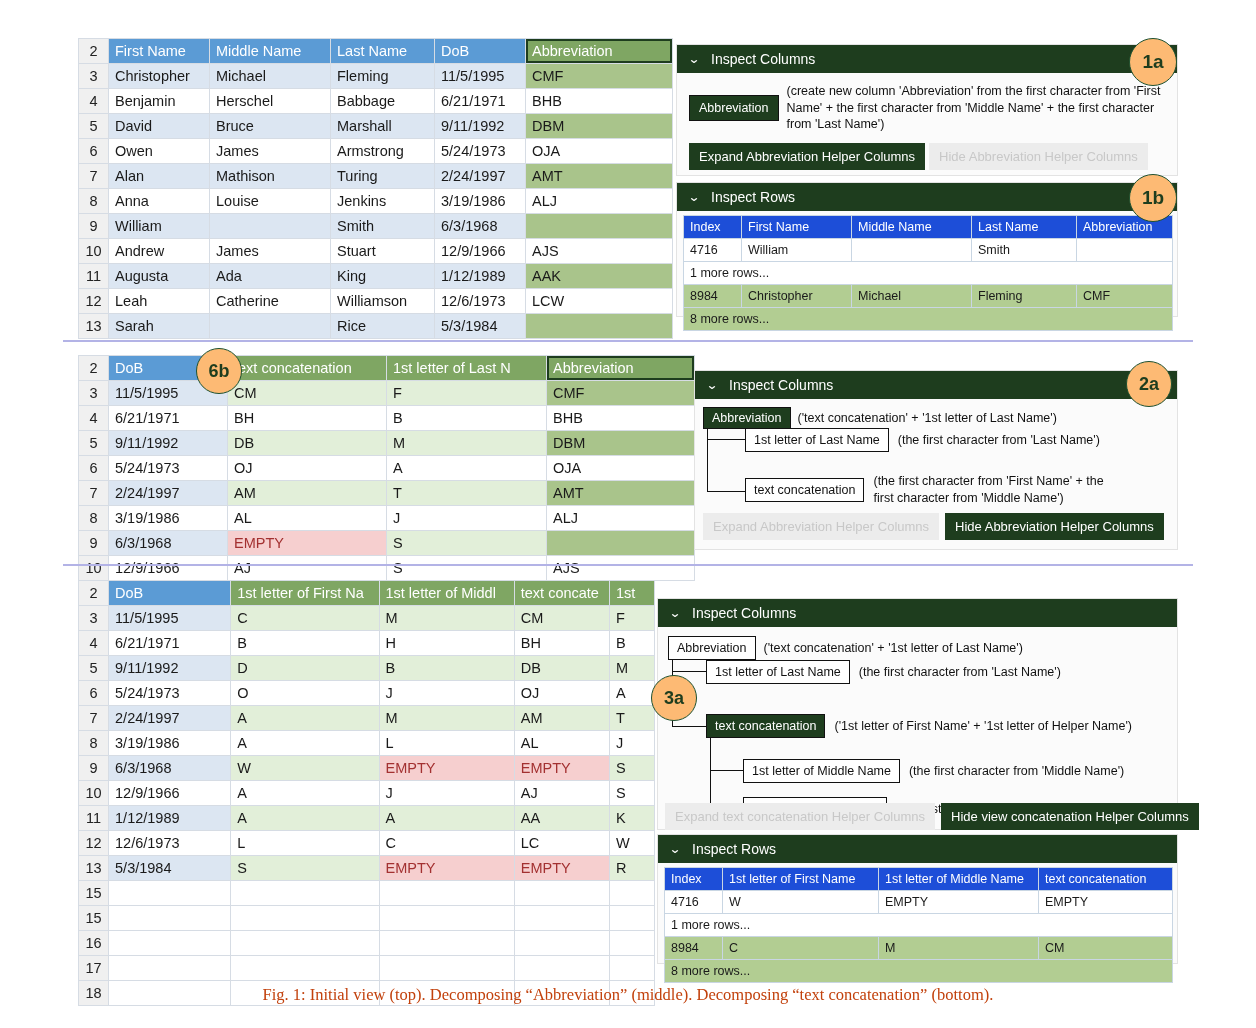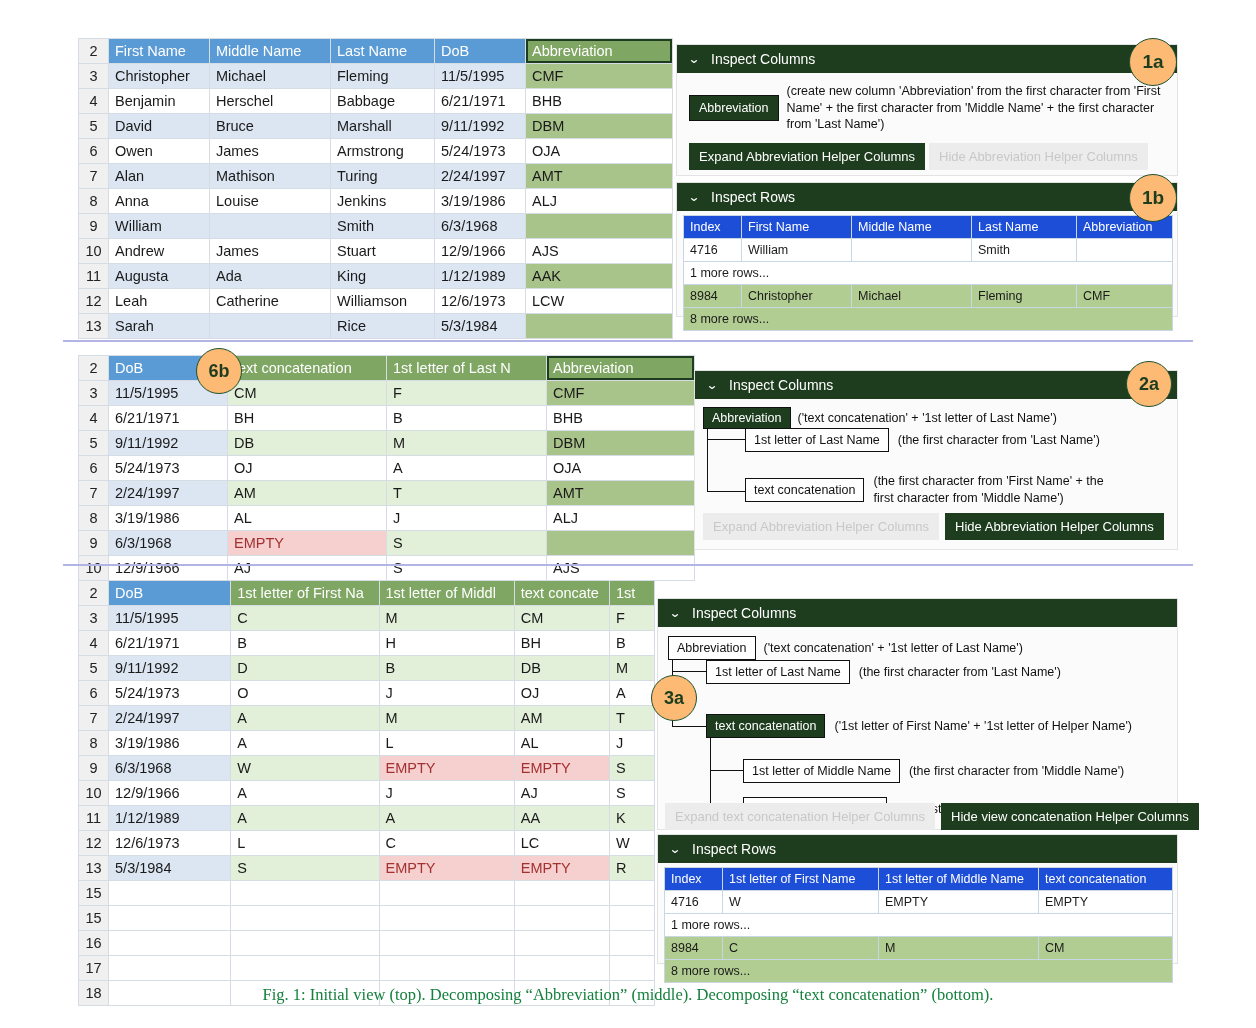--- a/index.html
+++ b/index.html
@@ -129,21 +129,21 @@
   .badge-sm{width:44px;height:44px;font-size:18px;}
 
   .divider{position:absolute;height:1.5px;background:#b3b3e6;}
 
   .caption{
     position:absolute;
     left:0;width:1256px;
     text-align:center;
     font-family:"Liberation Serif", serif;
     font-size:16.5px;
-    color:#15803d;
+    color:#c2410c;
   }
 </style>
 </head>
 <body>
 
 <div class="figure">
 
   <table class="sheet" id="s1-sheet" style="left:78px;top:38px;width:594px;">
       <colgroup>
         <col style="width:30px">

